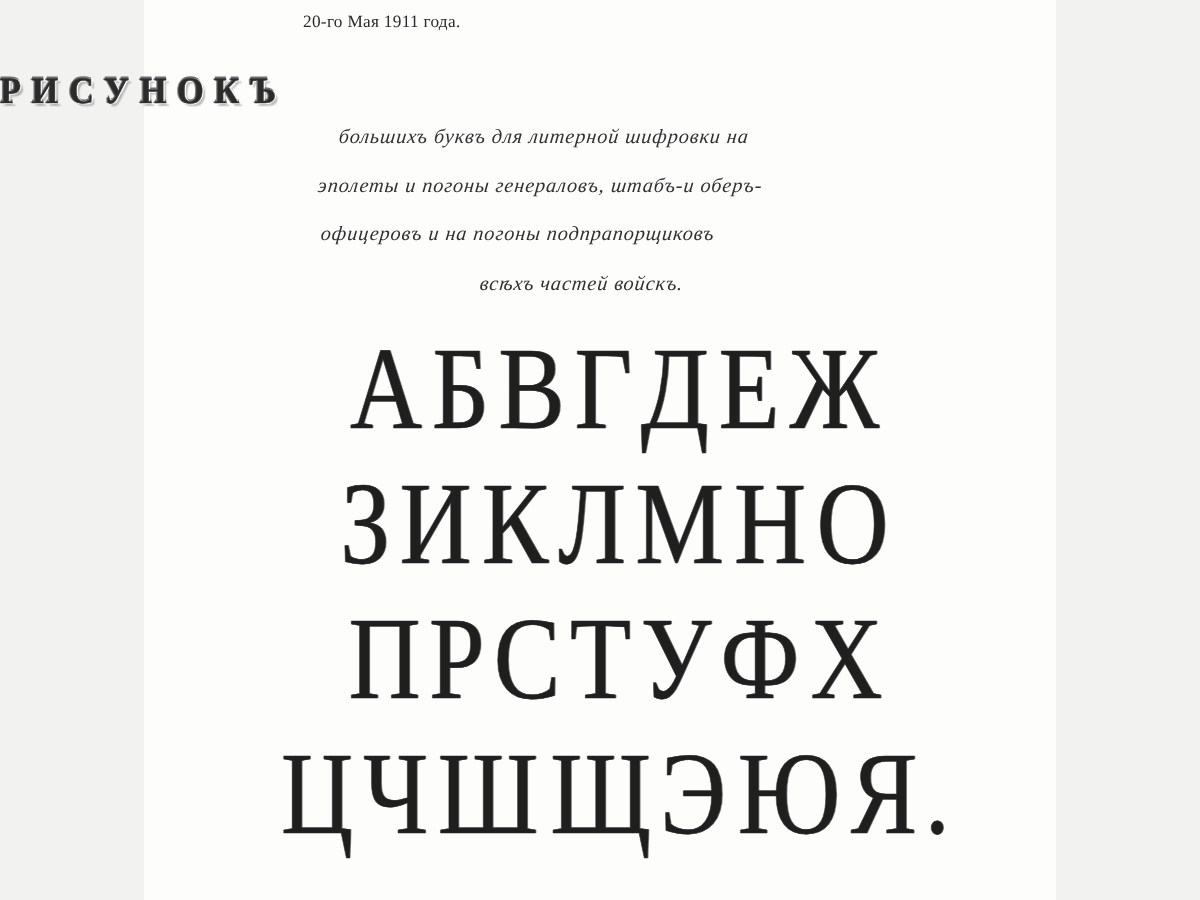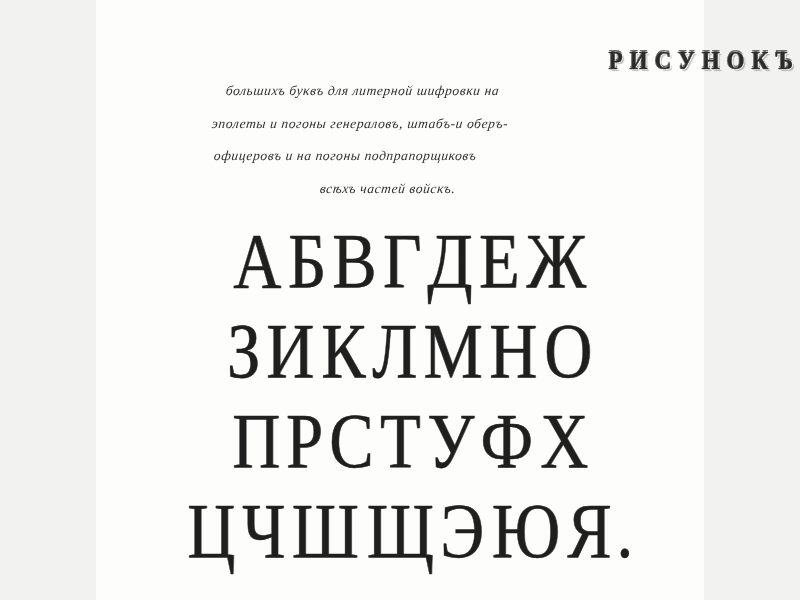--- a/index.html
+++ b/index.html
@@ -72,21 +72,21 @@
     font-size: 11.5px;
     white-space: nowrap;
   }
 
   
   .title {
     position: absolute;
     left: 0;
     right: 0;
     top: 48px;
-    text-align: right;
+    text-align: left;
   }
   .title .word {
     display: inline-block;
     font-family: "Liberation Serif", serif;
     font-weight: bold;
     font-size: 23px;
     letter-spacing: 7px;
     color: #2b2b2b;
     text-shadow:
       1px 0 0 #ffffff,
@@ -157,20 +157,21 @@
 </head>
 <body>
 
 <div class="page">
 
   <div class="band-left"></div>
   <div class="band-right"></div>
   <div class="sheet"></div>
 
   <div class="approval">
+    <div class="line2">20-го Мая 1911 года.</div>
   </div>
 
   <div class="title">
     <span class="word">РИСУНОКЪ</span>
   </div>
 
   <div class="subtitle">
     <div class="sline l1">большихъ буквъ для литерной шифровки на</div>
     <div class="sline l2">эполеты и погоны генераловъ, штабъ-и оберъ-</div>
     <div class="sline l3">офицеровъ и на погоны подпрапорщиковъ</div>

